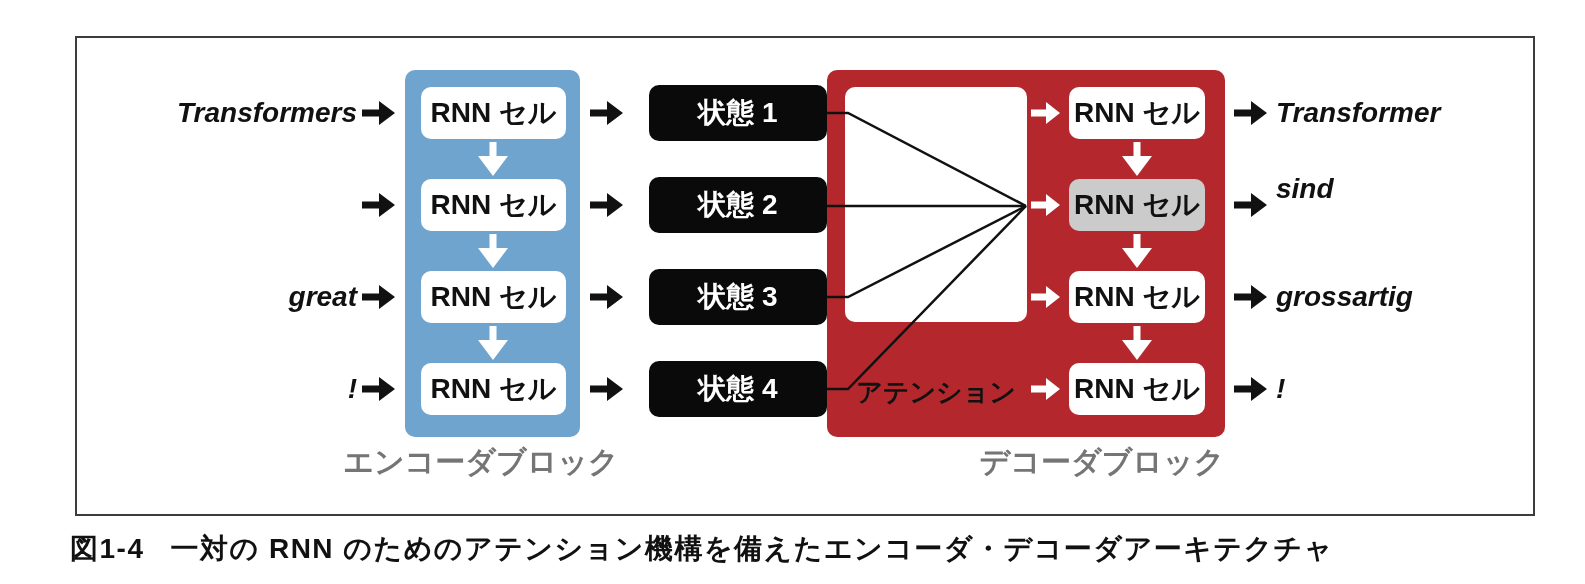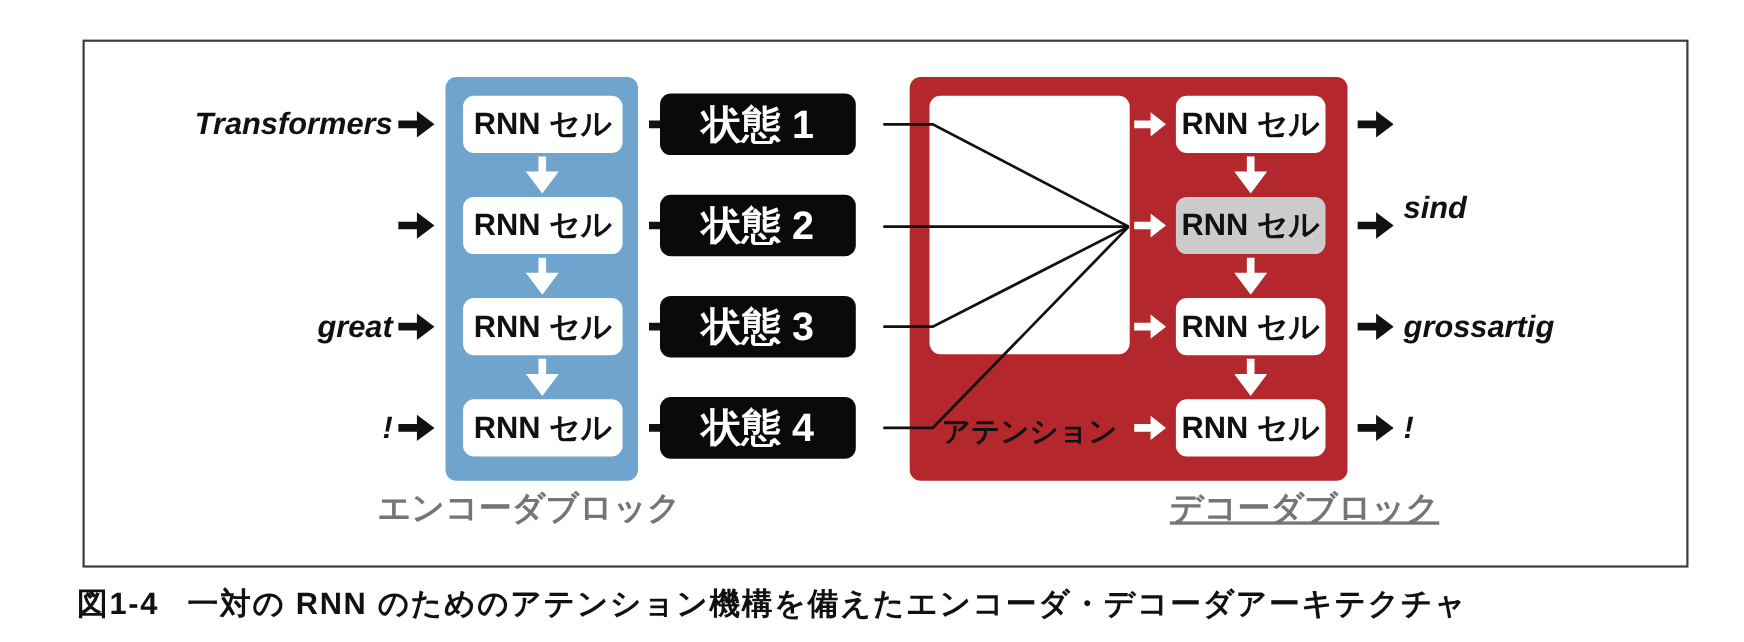--- a/index.html
+++ b/index.html
@@ -23,23 +23,23 @@
   .dec-block{left:827px;top:70px;width:398px;height:367px;background:#B4282D;}
   .cell{
     width:145px;height:52px;border-radius:10px;background:#fff;
     display:flex;align-items:center;justify-content:center;
     font-size:28px;font-weight:bold;white-space:nowrap;
   }
   .enc-cell{left:421px;}
   .dec-cell{left:1069px;width:136px;}
   .dec-cell.hl{background:#CBCBCB;}
   .state{
-    left:600px;width:178px;height:56px;border-radius:10px;background:#0A0A0A;color:#fff;
+    left:649px;width:178px;height:56px;border-radius:10px;background:#0A0A0A;color:#fff;
     display:flex;align-items:center;justify-content:center;
-    font-size:36px;font-weight:bold;white-space:nowrap;
+    font-size:28px;font-weight:bold;white-space:nowrap;
   }
   .att-panel{left:845px;top:87px;width:182px;height:235px;background:#fff;border-radius:10px;}
   .att-label{
     position:absolute;left:0;top:288px;width:100%;text-align:center;
     font-size:26px;font-weight:bold;white-space:nowrap;
   }
   .blk-label{
     width:400px;top:442px;text-align:center;font-size:30px;font-weight:bold;
     color:#757575;white-space:nowrap;
   }
@@ -156,24 +156,25 @@
   <svg class="abs arrow" style="left:1234px;top:192px;" width="33" height="26" viewBox="0 0 33 26">
       <path d="M0 9.5 L17 9.5 L17 1 L33 13 L17 25 L17 16.5 L0 16.5 Z" fill="#111"></path>
     </svg>
   <svg class="abs arrow" style="left:1234px;top:284px;" width="33" height="26" viewBox="0 0 33 26">
       <path d="M0 9.5 L17 9.5 L17 1 L33 13 L17 25 L17 16.5 L0 16.5 Z" fill="#111"></path>
     </svg>
   <svg class="abs arrow" style="left:1234px;top:376px;" width="33" height="26" viewBox="0 0 33 26">
       <path d="M0 9.5 L17 9.5 L17 1 L33 13 L17 25 L17 16.5 L0 16.5 Z" fill="#111"></path>
     </svg>
 
+  <div class="abs word out-word" style="left:1276px;top:96px;">Transformer</div>
   <div class="abs word out-word" style="left:1276px;top:172px;">sind</div>
   <div class="abs word out-word" style="left:1276px;top:280px;">grossartig</div>
   <div class="abs word out-word" style="left:1276px;top:372px;">!</div>
 
   <div class="abs blk-label" style="left:281px;">エンコーダブロック</div>
-  <div class="abs blk-label" style="left:986px;text-decoration:underline;">デコーダブロック</div>
+  <div class="abs blk-label" style="left:902px;">デコーダブロック</div>
 
   <div class="caption">
     <span class="fig-no">図1-4</span><span>一対の RNN のためのアテンション機構を備えたエンコーダ・デコーダアーキテクチャ</span>
   </div>
 
 </div>
 
 </body></html>

